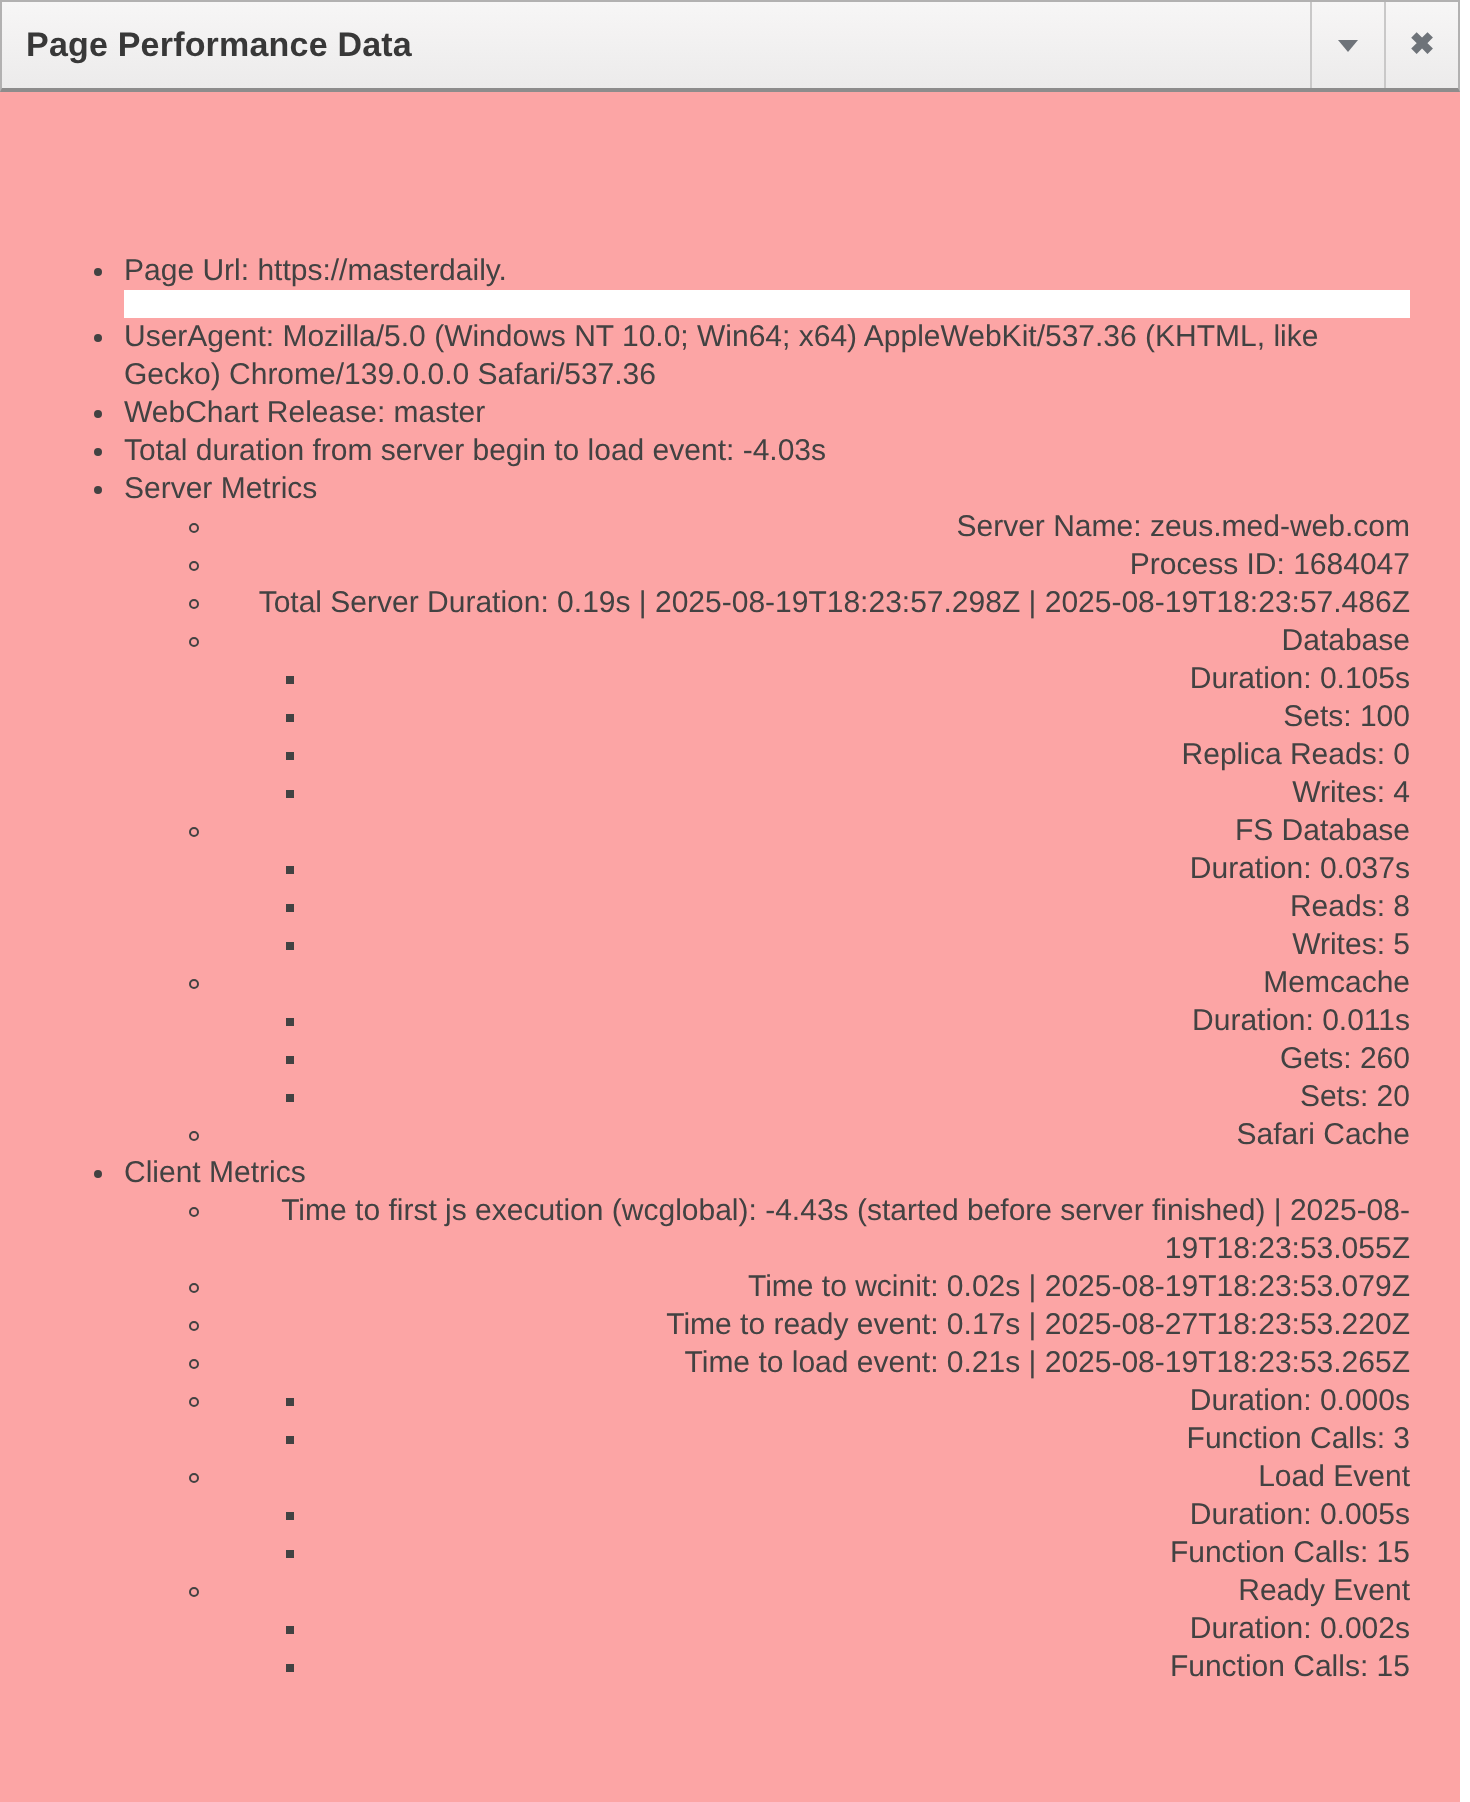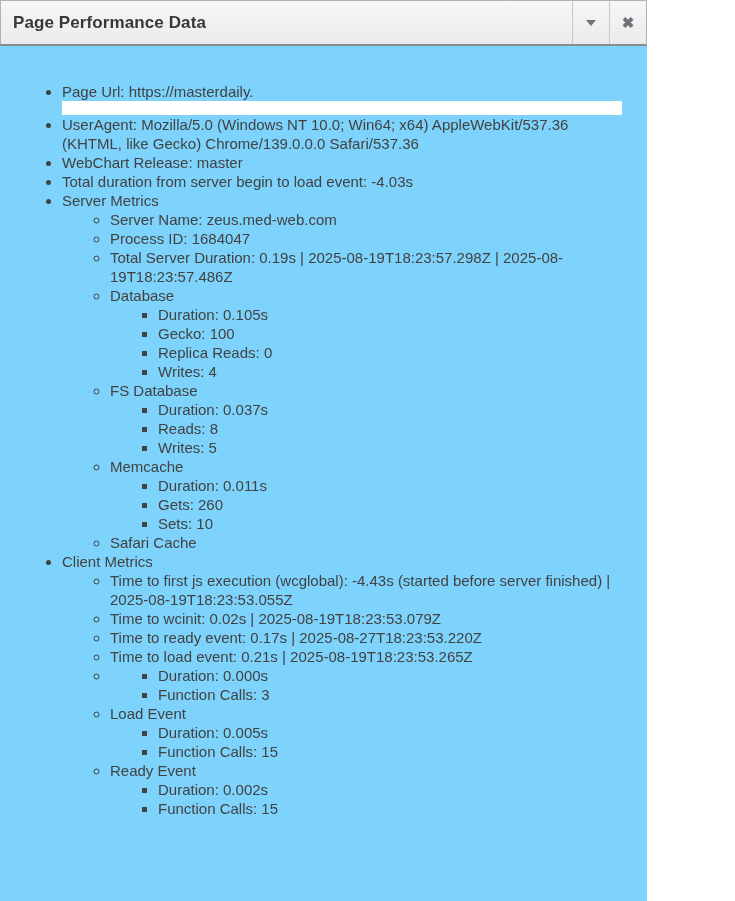--- a/index.html
+++ b/index.html
@@ -2,24 +2,24 @@
 <html><head>
 <meta charset="utf-8">
 <style>
   html, body {
     margin: 0;
     padding: 0;
     background: #ffffff;
     font-family: "Liberation Sans", sans-serif;
   }
   .dialog {
-    width: 647px;
+    width: 730px;
     height: 901px;
     box-sizing: border-box;
-    background: #7dd3fc;
+    background: #fca5a5;
     overflow: hidden;
   }
   .titlebar {
     height: 46px;
     box-sizing: border-box;
     border: 1px solid #b2b1b1;
     border-bottom: 2px solid #8d8c8c;
     background: linear-gradient(180deg, #f7f6f6 0%, #f1f0f0 55%, #ecebeb 100%);
     display: flex;
     align-items: stretch;
@@ -61,26 +61,27 @@
     font-size: 15px;
     font-weight: bold;
     line-height: 1;
   }
   .dialog-body {
     box-sizing: border-box;
     padding: 36px 25px 0 22px;
     font-size: 15px;
     line-height: 19px;
     color: #424242;
+    margin-top: 44px;
   }
   .dialog-body ul {
     margin: 0;
   }
   ul.d0 { list-style-type: disc;   padding-left: 40px; }
-  ul.d1 { list-style-type: circle; padding-left: 48px; }
+  ul.d1 { list-style-type: circle; padding-left: 48px; text-align: right; }
   ul.d2 { list-style-type: square; padding-left: 48px; }
   .dialog-body li {
     padding: 0;
     margin: 0;
   }
   .redacted {
     height: 14px;
     background: #ffffff;
   }
 </style>
@@ -103,33 +104,33 @@
           <li><span>Page Url: https://masterdaily.</span><div class="redacted"></div></li>
           <li><span>UserAgent: Mozilla/5.0 (Windows NT 10.0; Win64; x64) AppleWebKit/537.36 (KHTML, like Gecko) Chrome/139.0.0.0 Safari/537.36</span></li>
           <li><span>WebChart Release: master</span></li>
           <li><span>Total duration from server begin to load event: -4.03s</span></li>
           <li><span>Server Metrics</span><ul class="d1">
               <li><span>Server Name: zeus.med-web.com</span></li>
               <li><span>Process ID: 1684047</span></li>
               <li><span>Total Server Duration: 0.19s | 2025-08-19T18:23:57.298Z | 2025-08-19T18:23:57.486Z</span></li>
               <li><span>Database</span><ul class="d2">
                   <li><span>Duration: 0.105s</span></li>
-                  <li><span>Gecko: 100</span></li>
+                  <li><span>Sets: 100</span></li>
                   <li><span>Replica Reads: 0</span></li>
                   <li><span>Writes: 4</span></li>
                 </ul></li>
               <li><span>FS Database</span><ul class="d2">
                   <li><span>Duration: 0.037s</span></li>
                   <li><span>Reads: 8</span></li>
                   <li><span>Writes: 5</span></li>
                 </ul></li>
               <li><span>Memcache</span><ul class="d2">
                   <li><span>Duration: 0.011s</span></li>
                   <li><span>Gets: 260</span></li>
-                  <li><span>Sets: 10</span></li>
+                  <li><span>Sets: 20</span></li>
                 </ul></li>
               <li><span>Safari Cache</span></li>
             </ul></li>
           <li><span>Client Metrics</span><ul class="d1">
               <li><span>Time to first js execution (wcglobal): -4.43s (started before server finished) | 2025-08-19T18:23:53.055Z</span></li>
               <li><span>Time to wcinit: 0.02s | 2025-08-19T18:23:53.079Z</span></li>
               <li><span>Time to ready event: 0.17s | 2025-08-27T18:23:53.220Z</span></li>
               <li><span>Time to load event: 0.21s | 2025-08-19T18:23:53.265Z</span></li>
               <li><ul class="d2">
                   <li><span>Duration: 0.000s</span></li>

